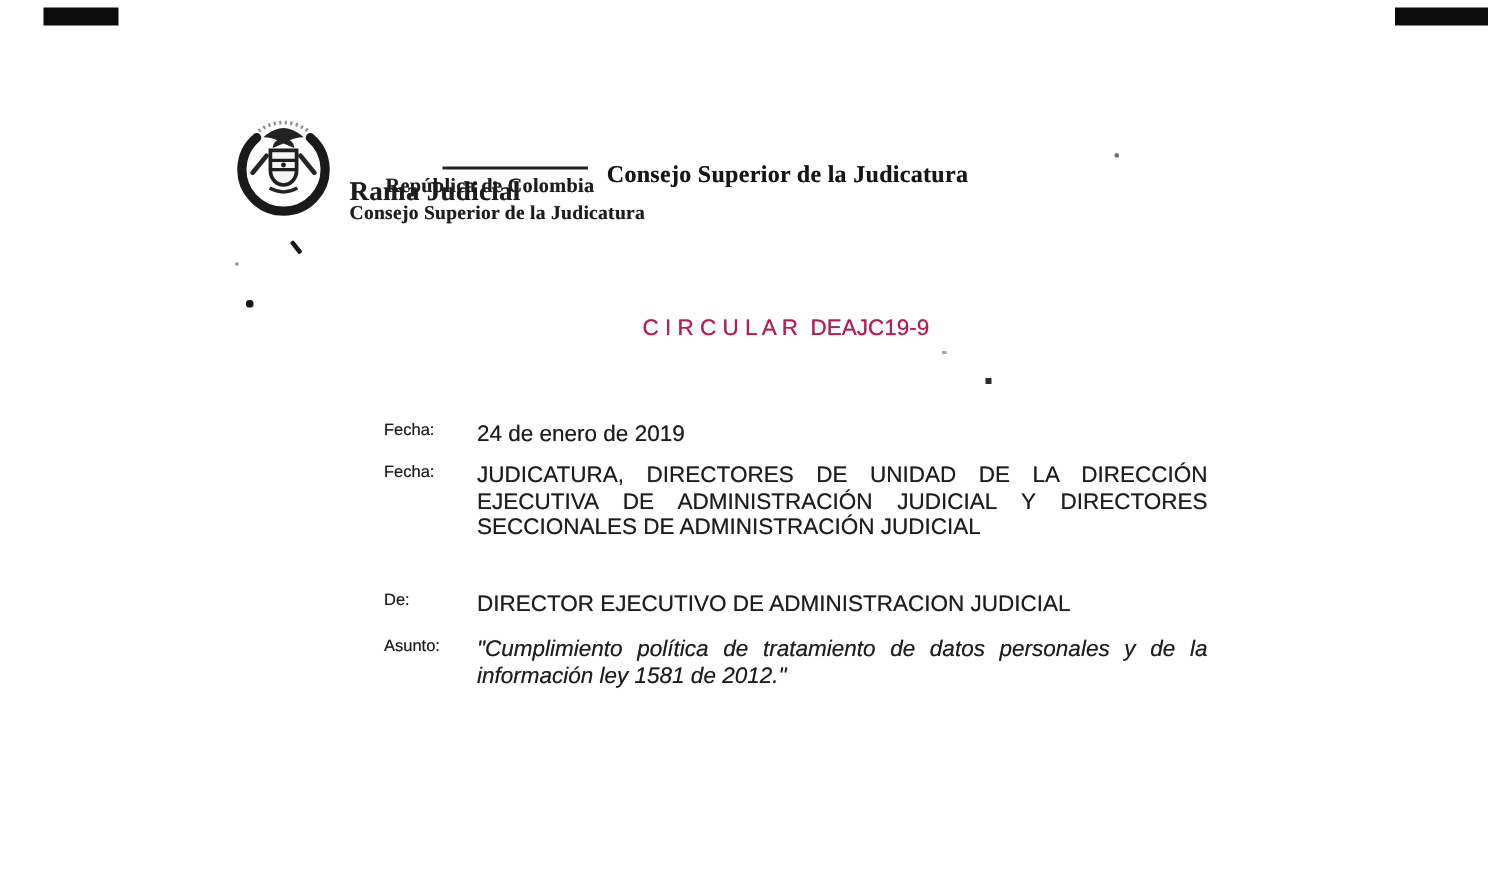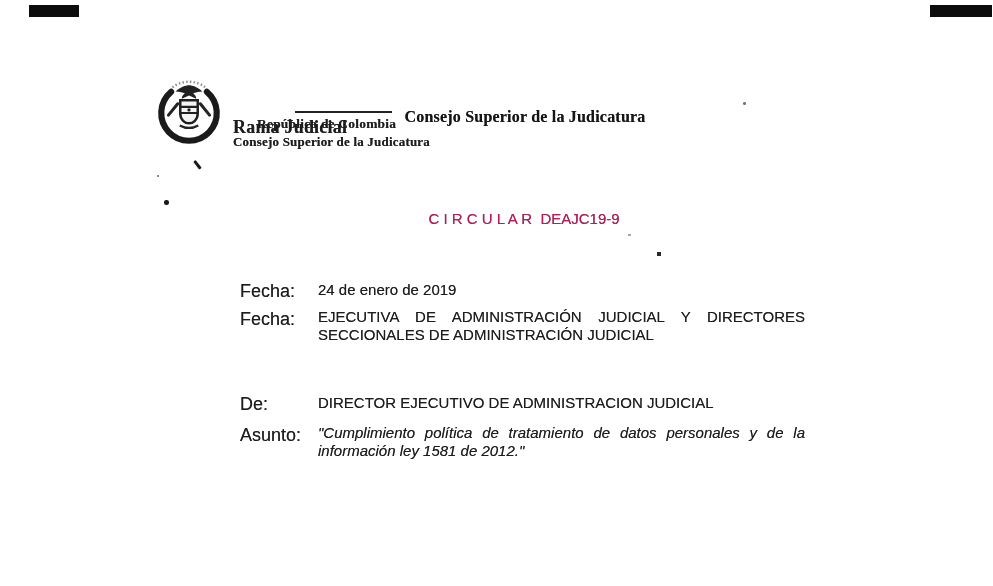--- a/index.html
+++ b/index.html
@@ -27,21 +27,21 @@
                font-size: 13.5px; font-weight: 600; letter-spacing: .2px; margin-left: 24px; }
   .office-block { position: absolute; left: 329px; top: 109px; width: 392px; text-align: center;
                   font-family: "Liberation Serif", serif; font-weight: bold;
                   font-size: 16px; line-height: 16.5px; letter-spacing: .2px; color: #151515; }
 
   
   .circular-title { position: absolute; left: 274px; top: 210px; width: 500px;
                     text-align: center; font-size: 15px; white-space: pre; color: #be185d; }
 
   
-  .field-label { position: absolute; left: 240px; font-size: 18px; text-align: center; }
+  .field-label { position: absolute; left: 256px; font-size: 11px; text-align: center; }
   .field-content { position: absolute; left: 318px; width: 487px; font-size: 15px; }
   .line { line-height: 17.5px; }
   .just { text-align: justify; text-align-last: justify; }
   .italic { font-style: italic; }
 
   
   .speck { position: absolute; background: #181818; }
   .speck.tick1 { left: 196px; top: 160px; width: 2.5px; height: 10px; transform: rotate(-38deg); border-radius: 1px; }
   .speck.dot-faint-a { left: 157px; top: 175px; width: 2px; height: 2px; background: #8a8a8a; }
   .speck.dot-solid { left: 164px; top: 200px; width: 4.5px; height: 4.5px; border-radius: 50%; }
@@ -83,20 +83,21 @@
   <div>Consejo Superior de la Judicatura</div>
 </div>
 
 <div class="circular-title scan">C I R C U L A R  DEAJC19-9</div>
 
 <div class="field-label scan" style="top:281px">Fecha:</div>
 <div class="field-content scan" style="top:281px">24 de enero de 2019</div>
 
 <div class="field-label scan" style="top:309px">Fecha:</div>
 <div class="field-content scan" style="top:308px">
+  <div class="line just">JUDICATURA, DIRECTORES DE UNIDAD DE LA DIRECCIÓN</div>
   <div class="line just">EJECUTIVA DE ADMINISTRACIÓN JUDICIAL Y DIRECTORES</div>
   <div class="line">SECCIONALES DE ADMINISTRACIÓN JUDICIAL</div>
 </div>
 
 <div class="field-label scan" style="top:394px">De:</div>
 <div class="field-content scan" style="top:394px">DIRECTOR EJECUTIVO DE ADMINISTRACION JUDICIAL</div>
 
 <div class="field-label scan" style="top:425px">Asunto:</div>
 <div class="field-content scan italic" style="top:424px">
   <div class="line just">"Cumplimiento política de tratamiento de datos personales y de la</div>

